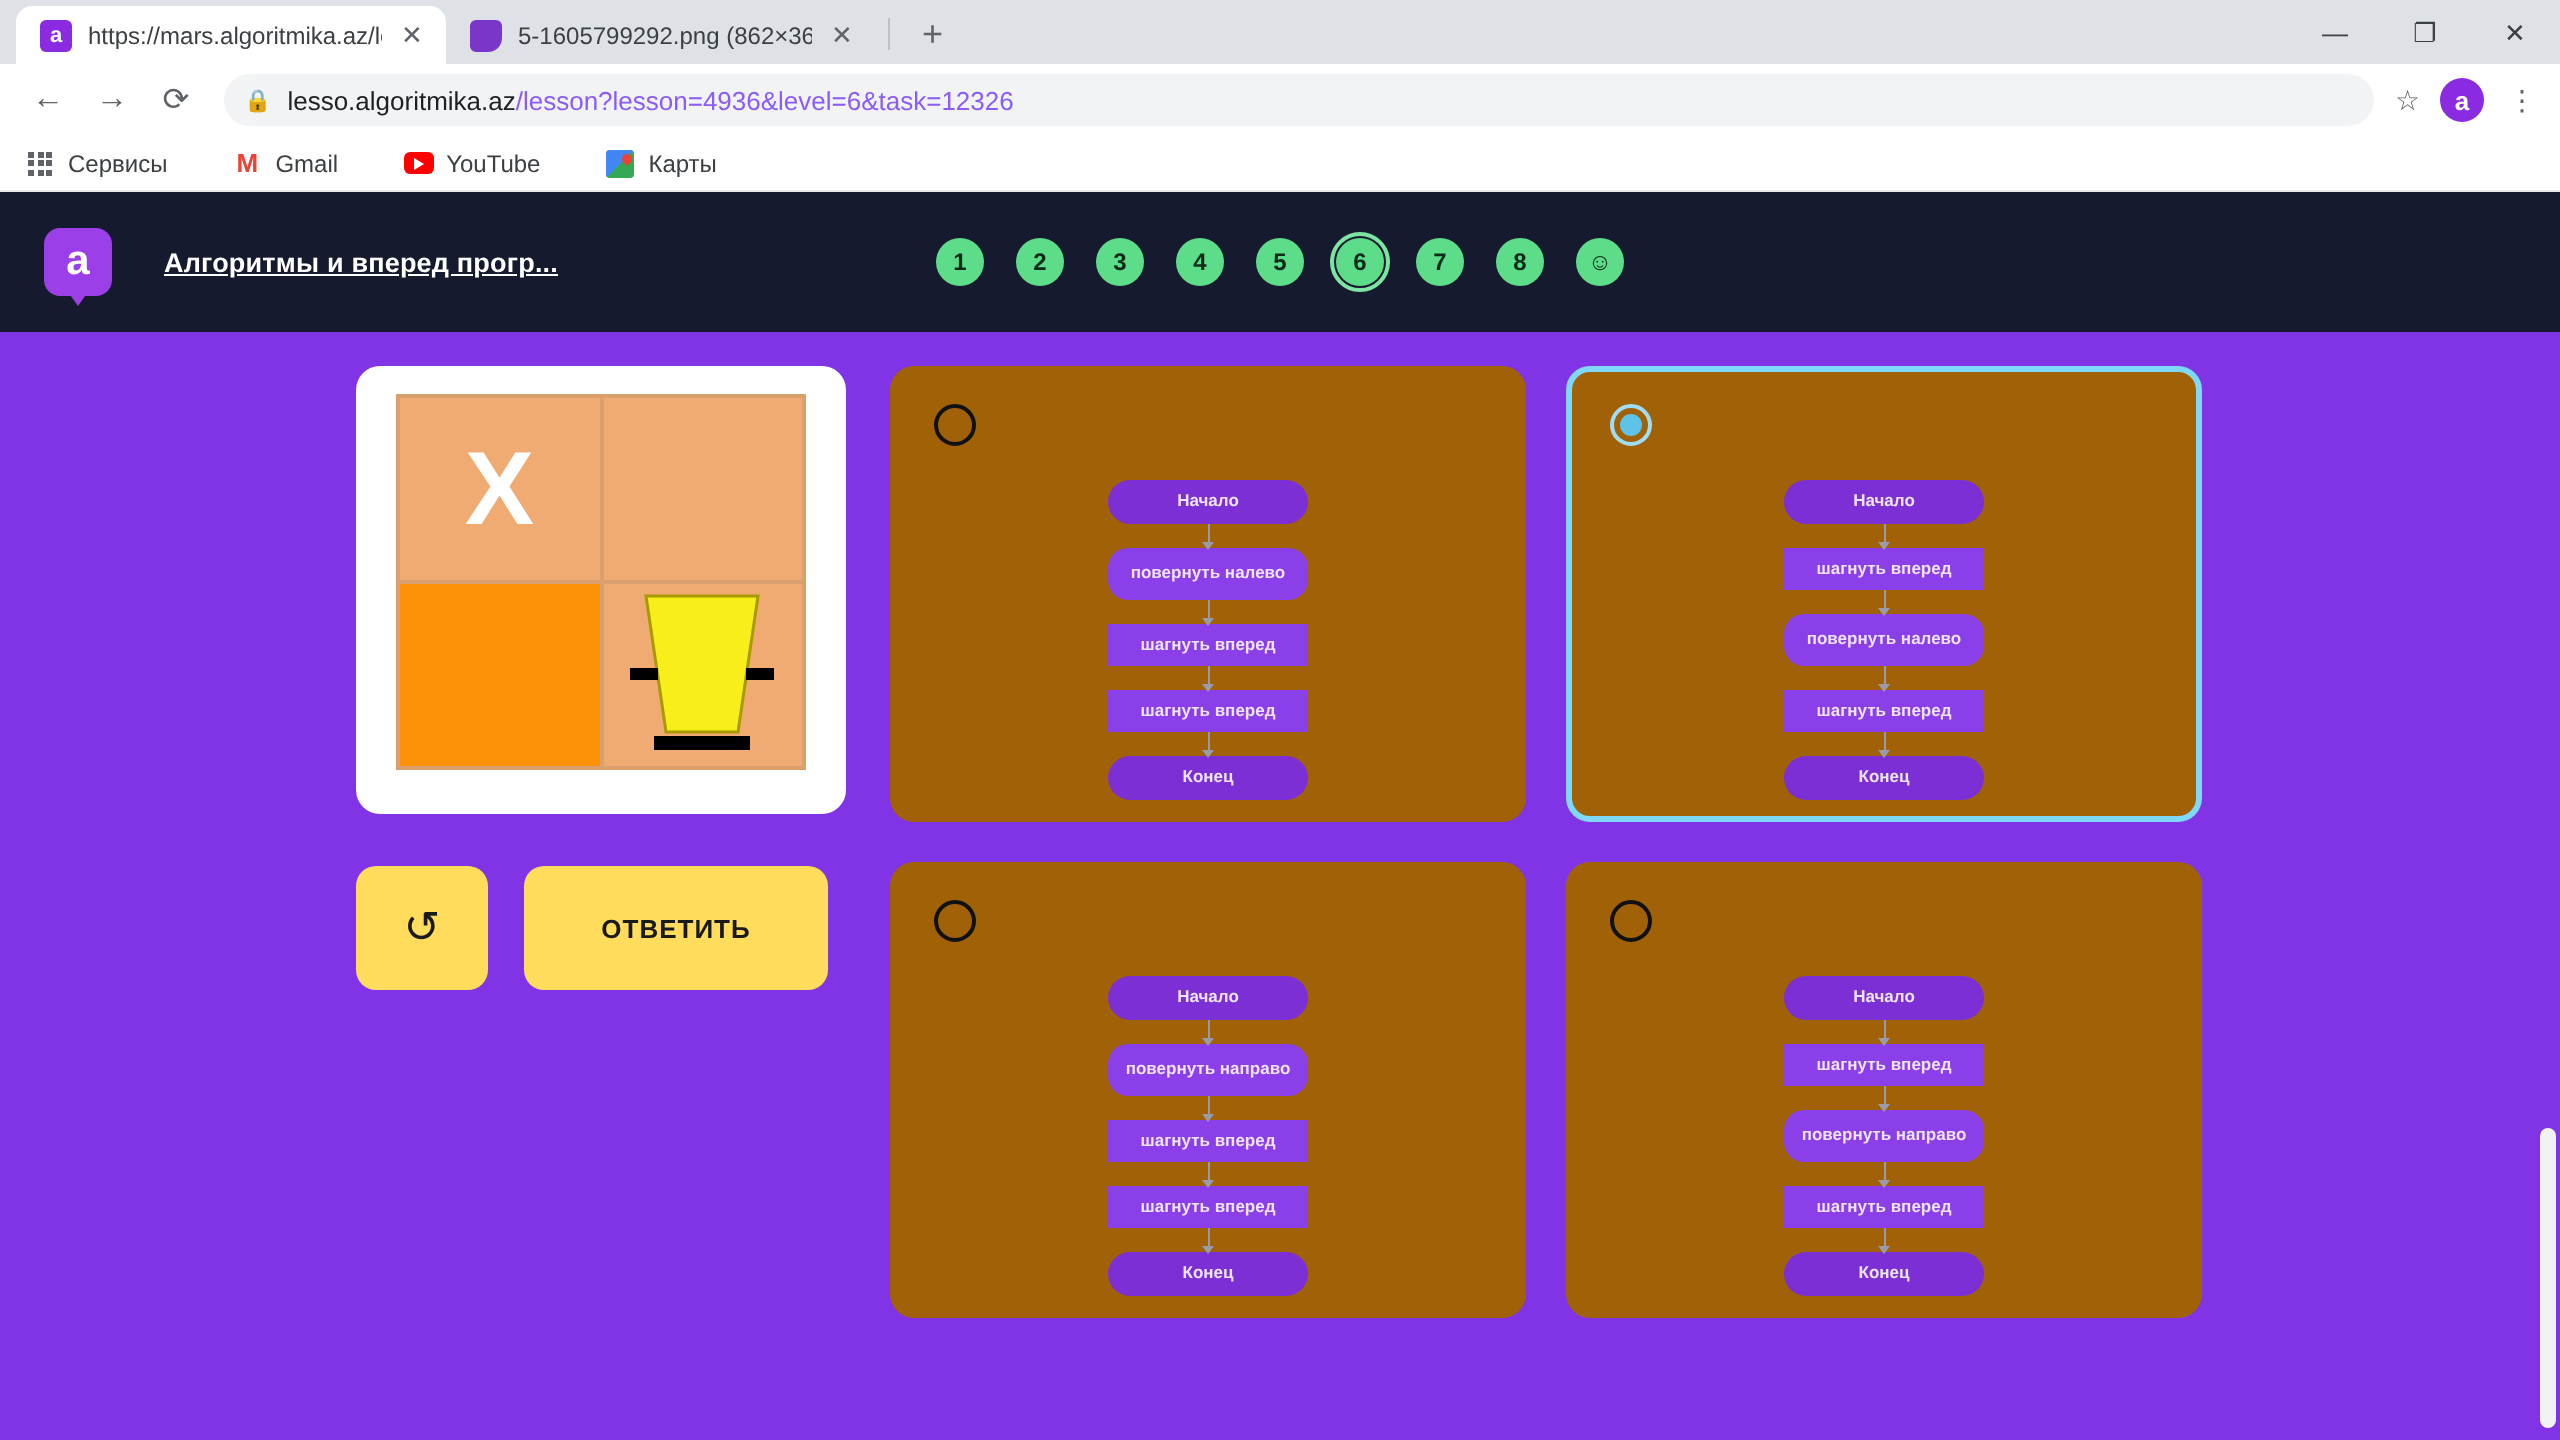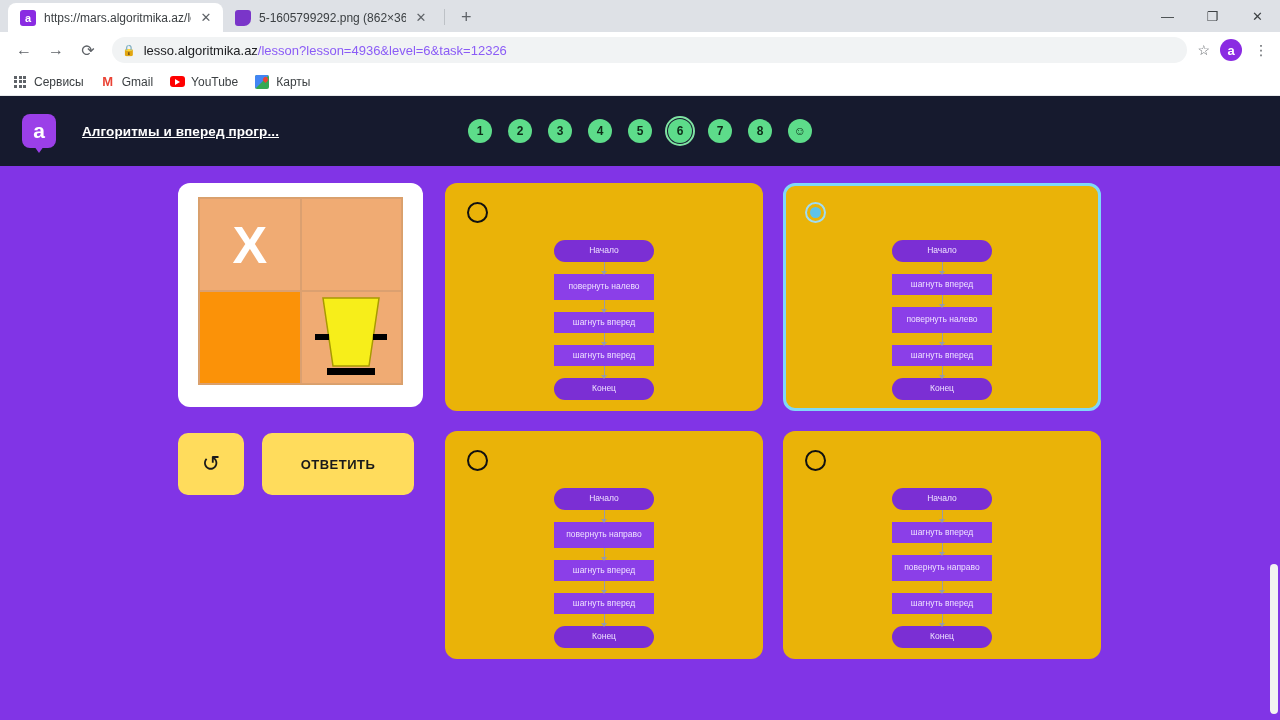--- a/index.html
+++ b/index.html
@@ -66,21 +66,21 @@
   .star { color: #5f6368; font-size: 14px; }
   .avatar-btn {
     width: 22px; height: 22px; border-radius: 50%; background: #8a2be2;
     color: #fff; font-size: 13px; font-weight: bold;
     display: flex; align-items: center; justify-content: center; margin: 0 6px;
   }
   .kebab { color: #5f6368; font-size: 14px; width: 18px; text-align: center; letter-spacing: 0; }
 
   .bookmarks {
     height: 28px; background: #fff; display: flex; align-items: center;
-    padding: 0 12px; gap: 16px; font-size: 12px; color: #3c4043;
+    padding: 0 12px; gap: 32px; font-size: 12px; color: #3c4043;
     border-bottom: 1px solid #e8eaed;
   }
   .bm { display: flex; align-items: center; gap: 6px; }
   .bm-ico { width: 16px; height: 16px; display: flex; align-items: center; justify-content: center; }
   .grid-ico { display: grid; grid-template-columns: repeat(3, 3px); grid-template-rows: repeat(3, 3px);
               gap: 1.5px; }
   .grid-ico i { display: block; width: 3px; height: 3px; background: #5f6368; }
   .gm { color: #ea4335; font-weight: bold; font-size: 13px; }
   .yt { width: 15px; height: 11px; background: #ff0000; border-radius: 3px;
         display: flex; align-items: center; justify-content: center; }
@@ -162,39 +162,39 @@
     background: #ffdc5c; border: none; border-radius: 10px;
     font-family: "Liberation Sans", sans-serif; color: #1a1a1a;
   }
   .btn-reset { width: 66px; height: 62px; font-size: 22px; }
   .btn-answer { width: 152px; height: 62px; font-size: 13px; font-weight: bold; letter-spacing: .5px; }
 
   
   .options { display: grid; grid-template-columns: 318px 318px; grid-template-rows: 228px 228px;
              gap: 20px; }
   .ocard {
-    background: #eab308; border-radius: 12px; position: relative; border: 3px solid transparent;
+    background: #a16207; border-radius: 12px; position: relative; border: 3px solid transparent; font-weight: bold;
   }
   .ocard.selected { border-color: #7fd8f7; }
   .radio {
     position: absolute; left: 19px; top: 16px; width: 21px; height: 21px;
     border-radius: 50%; border: 2.5px solid #111;
   }
   .radio.on { border-color: #9fdcf5; display: flex; align-items: center; justify-content: center; }
   .radio.on::after { content:""; width: 11px; height: 11px; border-radius: 50%; background: #5ec3e8; }
 
   .flow { position: absolute; left: 50%; transform: translateX(-50%); top: 54px;
           display: flex; flex-direction: column; align-items: center; }
   .node {
     width: 100px; color: #efe2ff; font-size: 8.5px; text-align: center;
     display: flex; align-items: center; justify-content: center; line-height: 1.15;
   }
   .node.term { background: #7b2fd4; border-radius: 11px; height: 22px; }
   .node.act { background: #8b3fe8; height: 21px; }
-  .node.act.two { height: 26px; }
+  .node.act.two { height: 26px; border-radius: 10px; }
   .arrow { width: 1px; height: 12px; background: #9a9aa8; position: relative; }
   .arrow::after {
     content:""; position: absolute; bottom: -1px; left: -2.5px;
     border-left: 3px solid transparent; border-right: 3px solid transparent;
     border-top: 4px solid #9a9aa8;
   }
 
   .scrollbar {
     position: absolute; right: 0; top: 0; width: 13px; height: 624px; background: transparent;
   }

